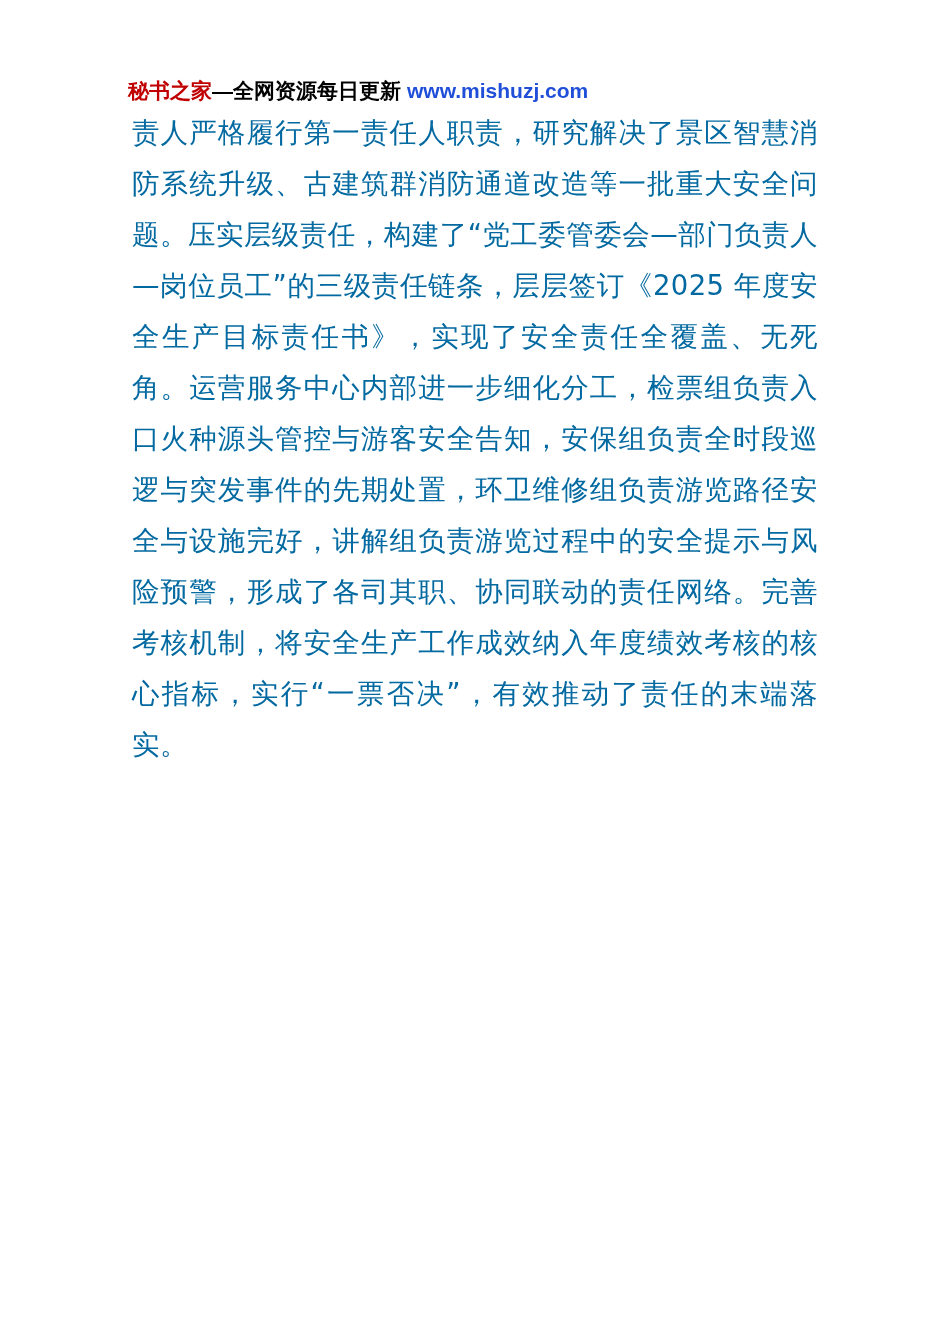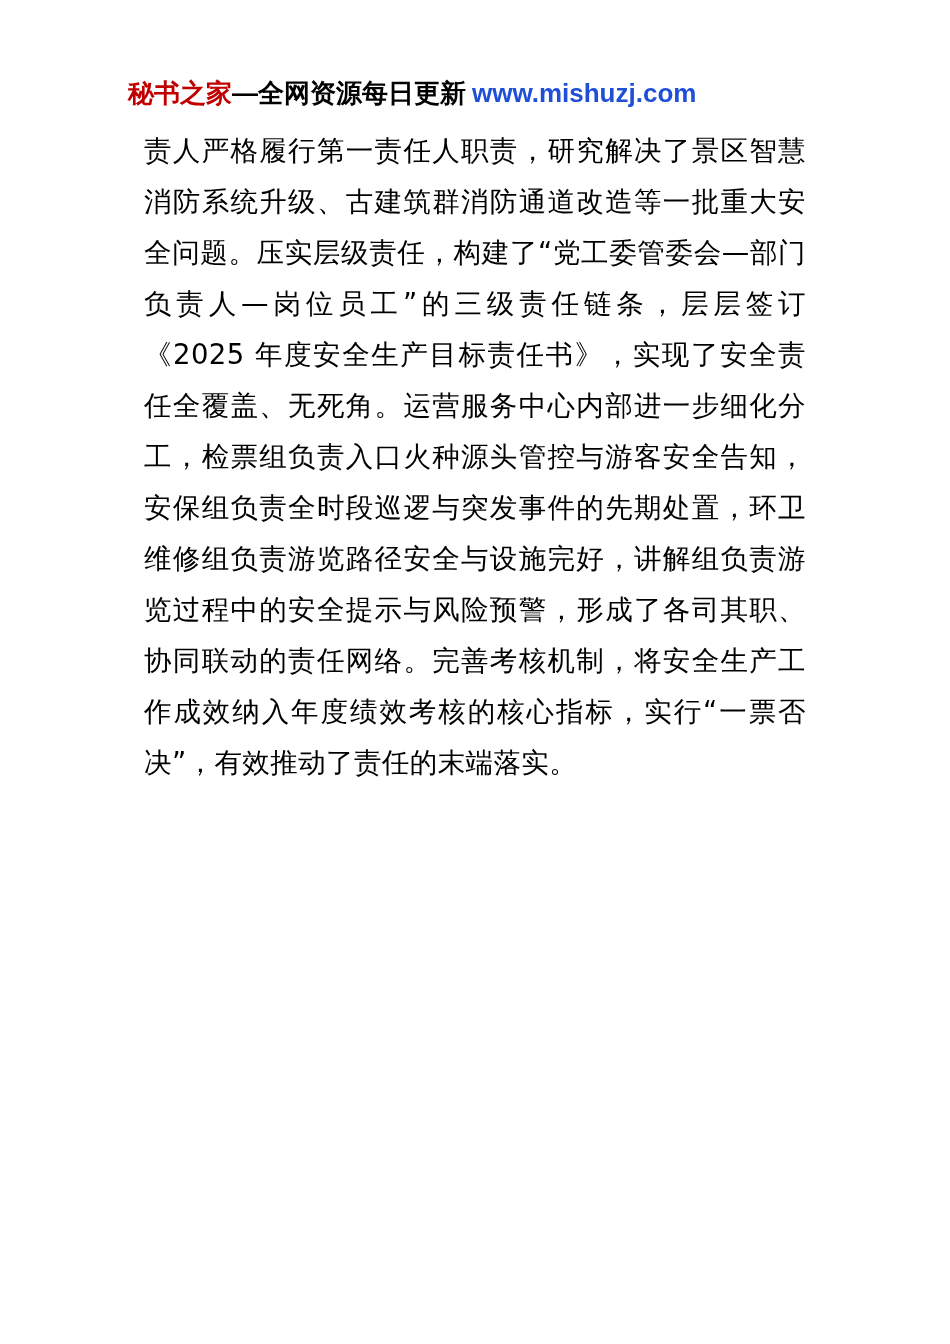--- a/index.html
+++ b/index.html
@@ -16,47 +16,47 @@
     overflow: hidden;
   }
   .page {
     width: 950px;
     height: 1344px;
     box-sizing: border-box;
     padding: 78px 128px 0 128px;
     position: relative;
   }
   .watermark {
-    font-size: 26px;
+    font-size: 21px;
     line-height: 1.2;
     white-space: nowrap;
     letter-spacing: 0px;
   }
   .watermark .brand {
     color: #c00000;
     font-weight: bold;
   }
   .watermark .tagline {
     color: #000000;
     font-weight: bold;
   }
   .watermark .site {
     color: #1f4fd8;
     font-weight: bold;
     margin-left: 6px;
   }
   .doc-body p {
-    margin: 16px;
+    margin: 4px;
     font-size: 27.5px;
     line-height: 51px;
     text-align: justify;
     text-justify: inter-ideograph;
     letter-spacing: 0.4px;
     font-family: "DejaVu Sans", "Liberation Sans", sans-serif;
-    color: #000000;
+    color: #0369a1;
   }
   .doc-body p.indent {
     text-indent: 55px;
   }
 </style>
 </head>
 <body>
 
 <div class="page">
 

